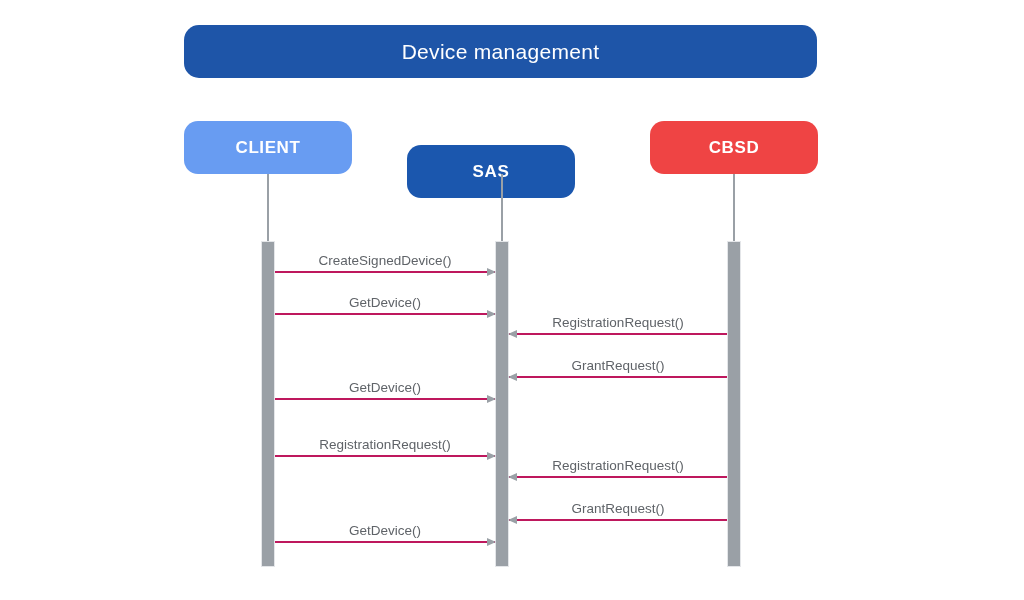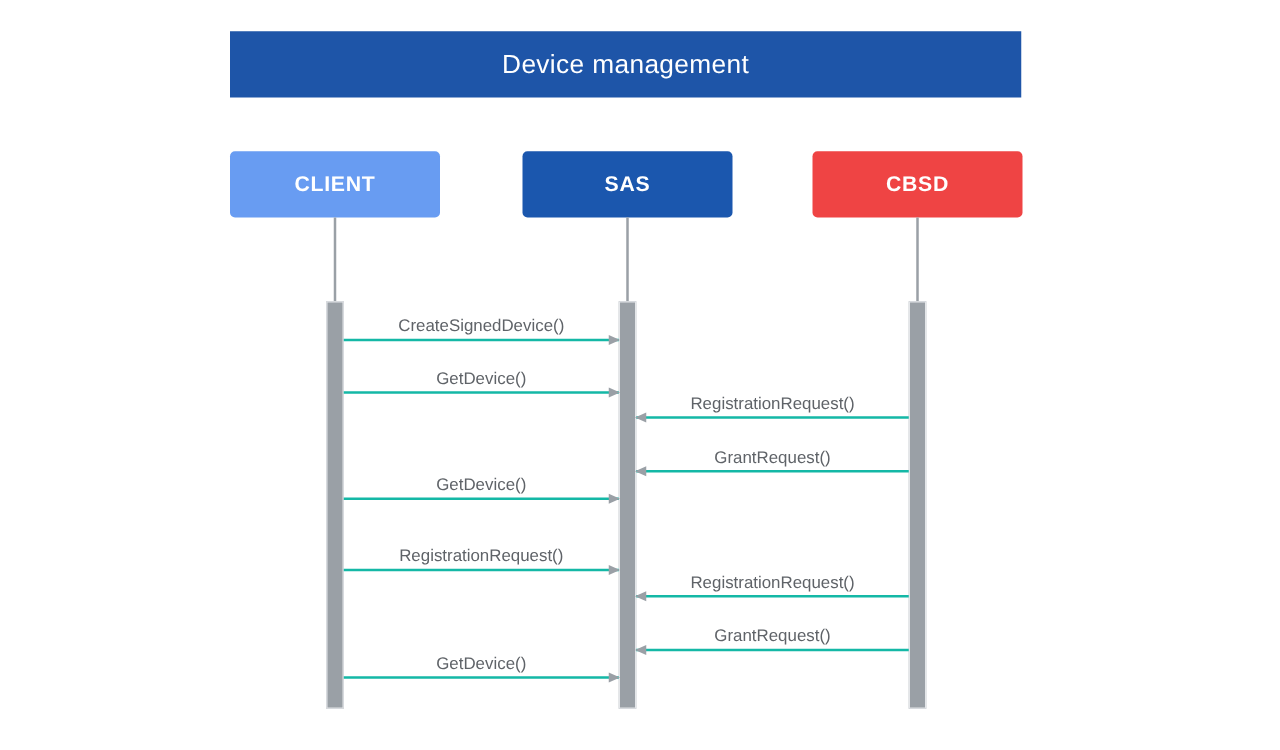--- a/index.html
+++ b/index.html
@@ -9,35 +9,35 @@
     font-family: "Liberation Sans", sans-serif;
     position: relative;
     overflow: hidden;
   }
   .canvas { position: absolute; left: 0; top: 0; width: 1024px; height: 600px; }
 
   
   .title-banner {
     position: absolute; left: 184px; top: 25px;
     width: 633px; height: 53px;
-    border-radius: 0;
+    border-radius: 15px;
     display: flex; align-items: center; justify-content: center;
     color: #ffffff; font-size: 21px; font-weight: 500; letter-spacing: 0.3px;
   }
 
   
   .actor {
     position: absolute; top: 121px;
     width: 168px; height: 53px;
-    border-radius: 4px;
+    border-radius: 14px;
     display: flex; align-items: center; justify-content: center;
     color: #ffffff; font-size: 17px; font-weight: 700; letter-spacing: 0.6px;
   }
   .actor.client { left: 184px; }
-  .actor.sas    { left: 418px; }
+  .actor.sas    { left: 407px; margin-top: 24px; }
   .actor.cbsd   { left: 650px; }
 
   
   .lifeline {
     position: absolute; top: 174px; height: 67px; width: 2px;
     background: #9aa0a6;
   }
   .lifeline.client { left: 267px; }
   .lifeline.sas    { left: 501px; }
   .lifeline.cbsd   { left: 733px; }
@@ -48,21 +48,21 @@
     background: #9aa0a6;
     border: 1px solid #e4e6e9;
   }
   .activation.client { left: 261px; }
   .activation.sas    { left: 495px; }
   .activation.cbsd   { left: 727px; }
 
   
   .msg {
     position: absolute; height: 0;
-    border-top: 2px solid #14b8a6;
+    border-top: 2px solid #be185d;
   }
   .msg .msg-label {
     position: absolute; left: 0; right: 0; bottom: 5px;
     text-align: center; white-space: nowrap;
     font-size: 13.5px; color: #5f6368;
   }
   .msg .arrowhead {
     position: absolute; top: -5px;
     width: 0; height: 0; display: block;
     border-top: 4px solid transparent;

